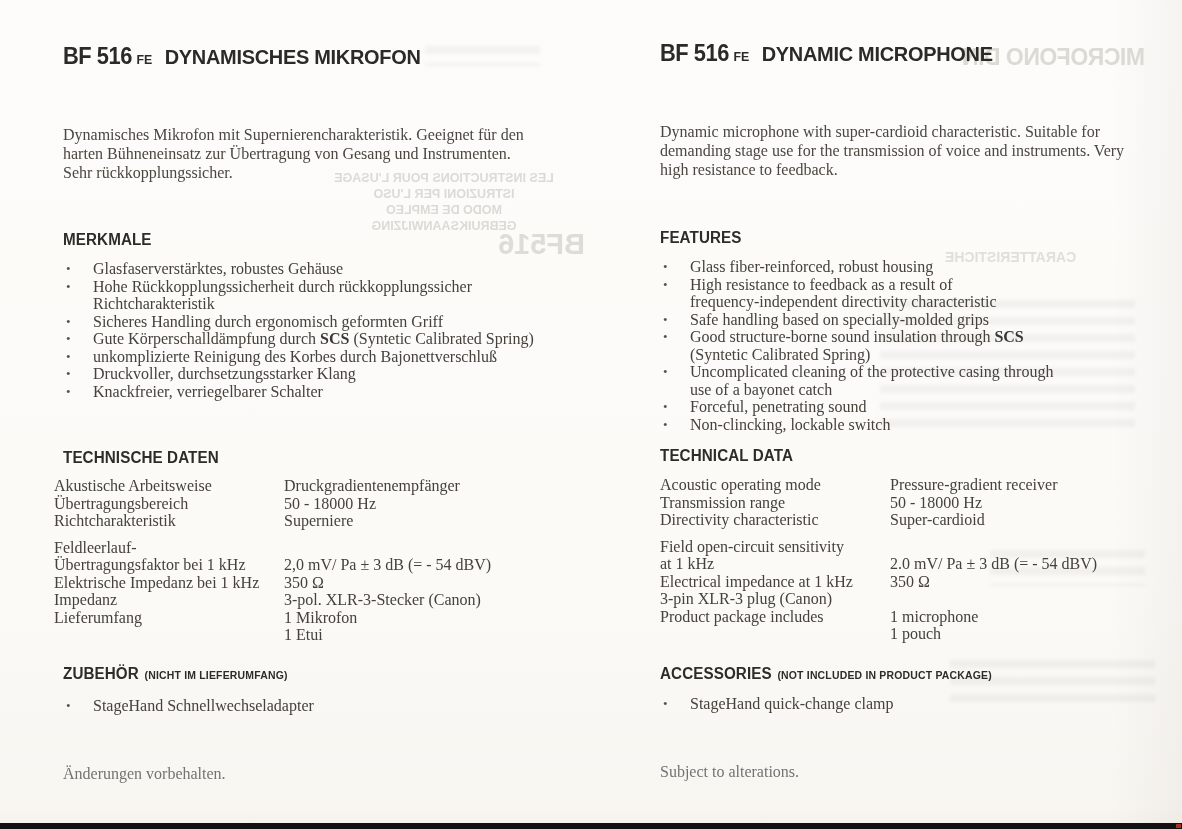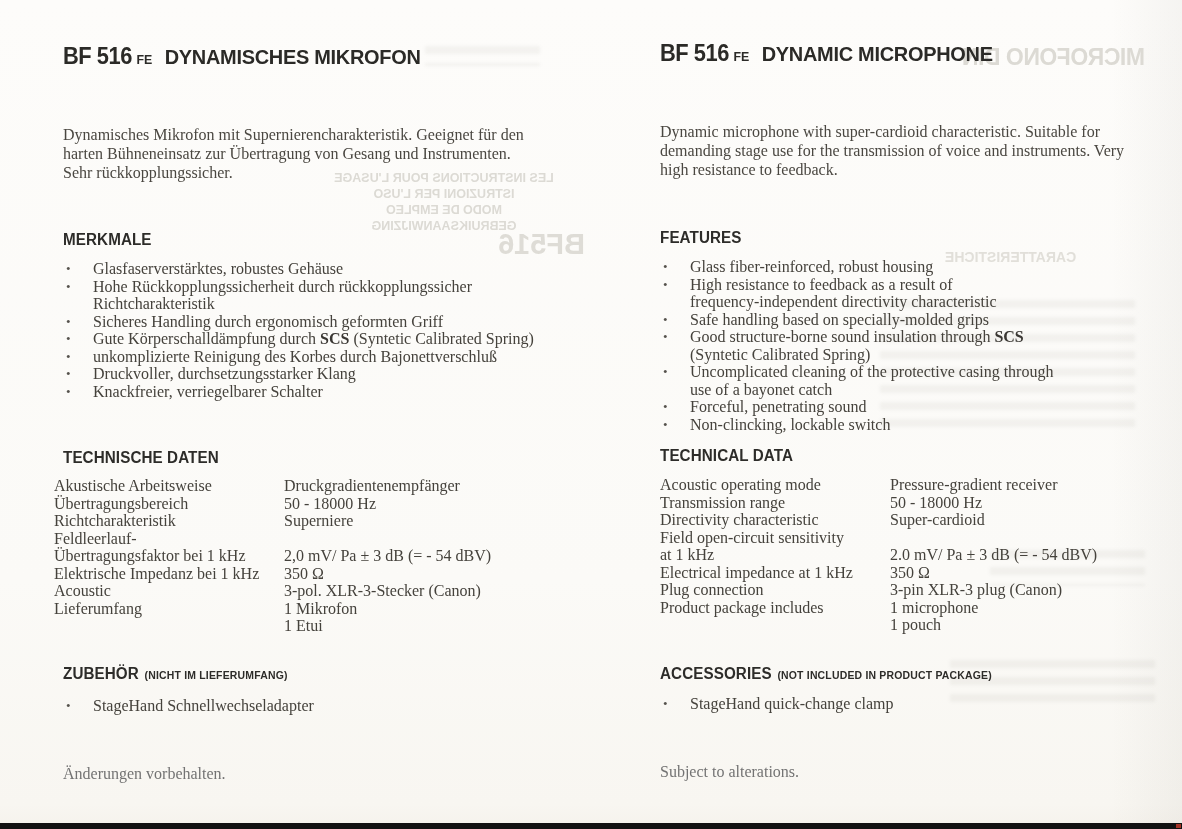--- a/index.html
+++ b/index.html
@@ -28,21 +28,21 @@
   
   .blist{list-style:none;margin:0;padding:0;}
   .blist li{display:grid;grid-template-columns:30px 1fr;align-items:start;}
   .blist .b{font-size:13px;line-height:17.5px;color:#55524c;padding-left:3px;}
   .blist .t{font-size:16px;line-height:17.5px;white-space:pre-line;color:#45423c;}
   .blist .t b{font-weight:700;color:#3a3733;margin-top:36px;}
   
   .spec{display:block;}
   .specrow{display:grid;grid-template-columns:230px 1fr;}
   .specrow .lbl,.specrow .val{font-size:16px;line-height:17.5px;white-space:pre-line;color:#45423c;}
-  .specrow.gap{}
+  .specrow.gap{margin-top:9px;}
   
   .foot{font-size:16px;color:#737373;}
   
   .ghost{position:absolute;transform:scaleX(-1);color:#dcdad4;
          font-family:"Liberation Sans", sans-serif;font-weight:700;
          filter:blur(0.6px);white-space:pre-line;pointer-events:none;}
   .smudge{position:absolute;filter:blur(1.6px);pointer-events:none;
           background:repeating-linear-gradient(180deg, rgba(118,114,104,0.07) 0 8px, rgba(0,0,0,0) 8px 17px);}
   
   .bottom-bar{position:absolute;left:0;right:0;bottom:0;height:6px;background:#121212;}
@@ -124,21 +124,21 @@
     <span class="lbl">Feldleerlauf-
 Übertragungsfaktor bei 1 kHz</span>
     <span class="val">
 2,0 mV/ Pa ± 3 dB (= - 54 dBV)</span>
     </div>
   <div class="specrow">
     <span class="lbl">Elektrische Impedanz bei 1 kHz</span>
     <span class="val">350 Ω</span>
     </div>
   <div class="specrow">
-    <span class="lbl">Acoustic</span>
+    <span class="lbl">Impedanz</span>
     <span class="val">3-pol. XLR-3-Stecker (Canon)</span>
     </div>
   <div class="specrow">
     <span class="lbl">Lieferumfang</span>
     <span class="val">1 Mikrofon
 1 Etui</span>
     </div>
 </div>
 
 <div class="sec h" style="left:63px;top:665px;">
@@ -216,21 +216,20 @@
     <span class="lbl">Field open-circuit sensitivity
 at 1 kHz</span>
     <span class="val">
 2.0 mV/ Pa ± 3 dB (= - 54 dBV)</span>
     </div>
   <div class="specrow">
     <span class="lbl">Electrical impedance at 1 kHz</span>
     <span class="val">350 Ω</span>
     </div>
   <div class="specrow">
-    <span class="lbl">Plug connection</span>
     <span class="val">3-pin XLR-3 plug (Canon)</span>
     </div>
   <div class="specrow">
     <span class="lbl">Product package includes</span>
     <span class="val">1 microphone
 1 pouch</span>
     </div>
 </div>
 
 <div class="sec h" style="left:660px;top:665px;">

